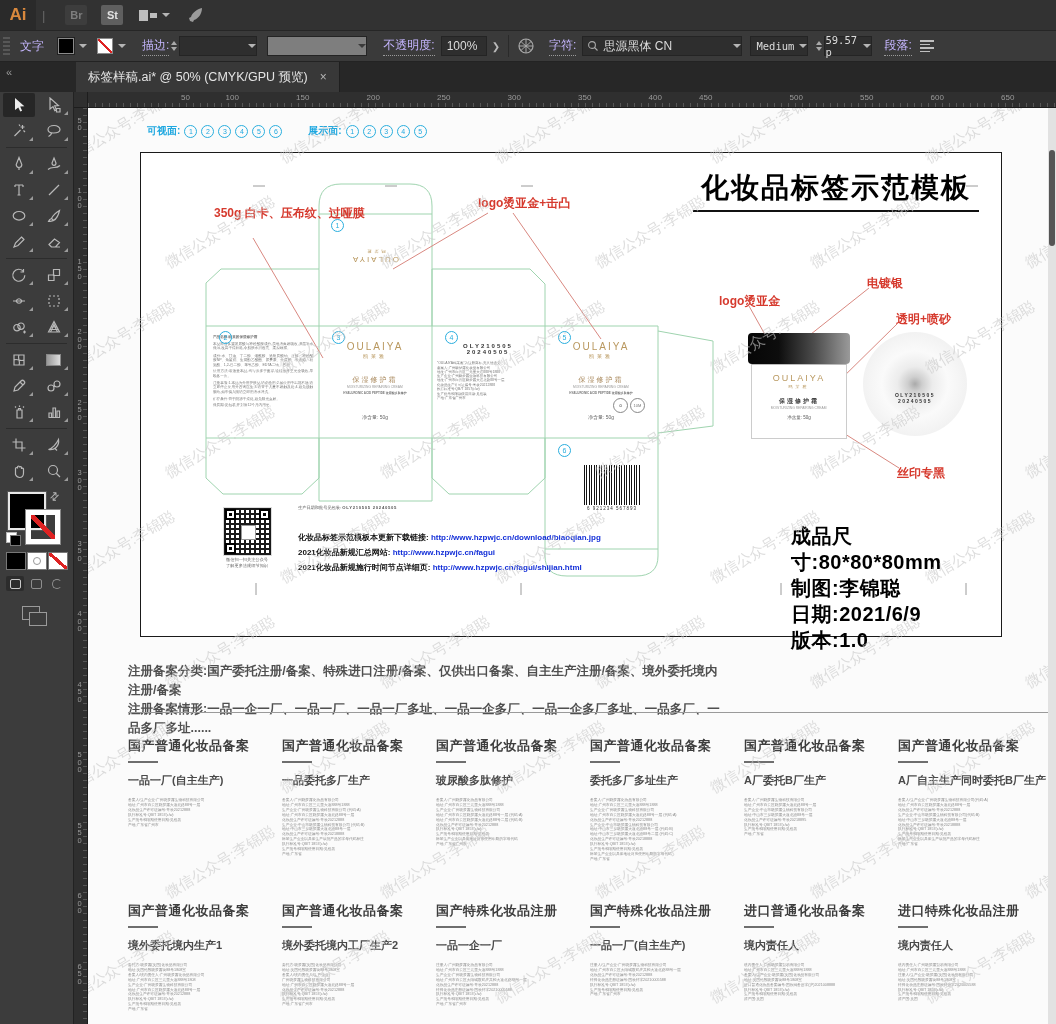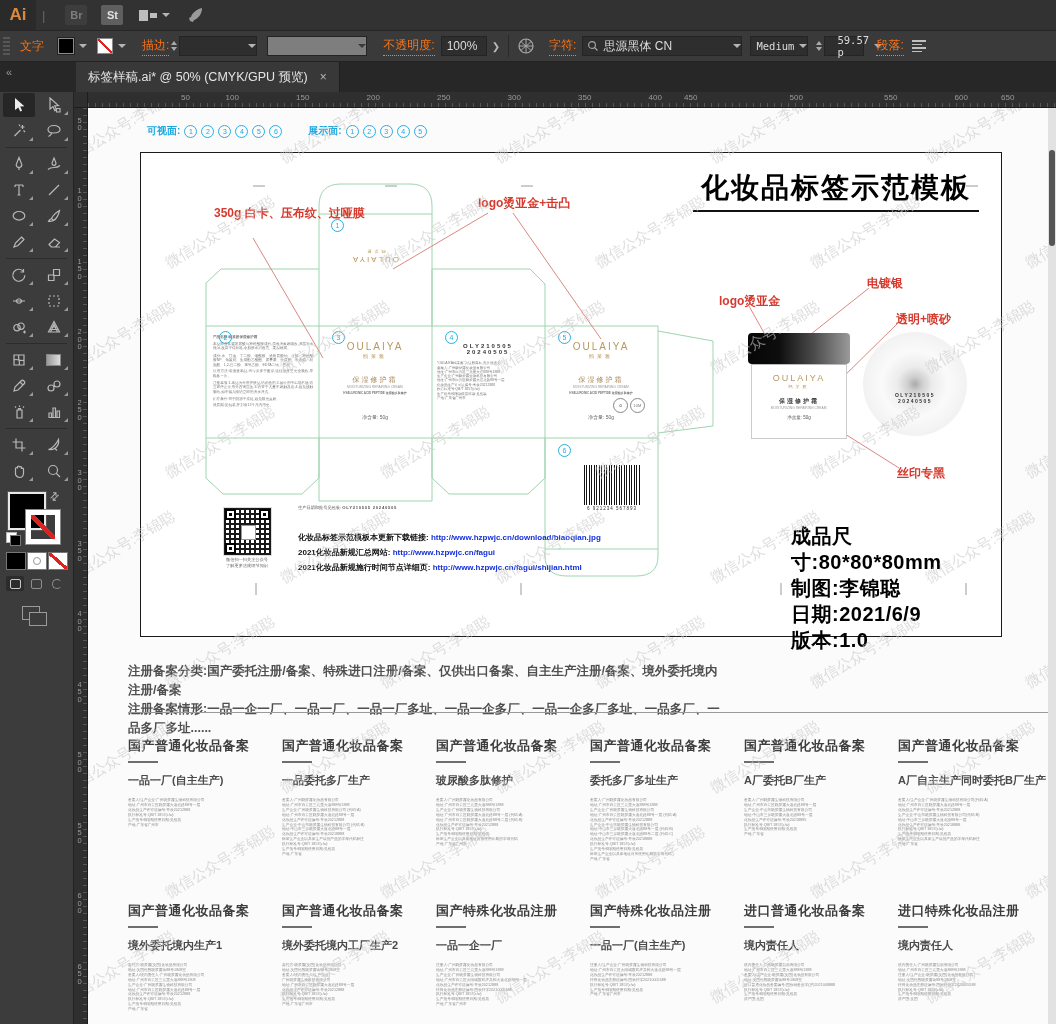--- a/index.html
+++ b/index.html
@@ -22,21 +22,21 @@
   .sq-icon{display:flex;align-items:center;margin-left:16px;}
   .sq-icon .r1{width:9px;height:11px;background:#bdbdbd;margin-right:2px;}
   .sq-icon .r2{width:7px;height:5px;background:#bdbdbd;}
   .chev{width:0;height:0;border-left:4px solid transparent;border-right:4px solid transparent;
         border-top:4px solid #b5b5b5;display:inline-block;margin-left:5px;}
   #controlbar{position:absolute;left:0;top:30px;width:1056px;height:32px;background:#3a3a3a;
               border-top:1px solid #262626;border-bottom:1px solid #232323;color:#cfcfcf;
               font-size:12px;display:flex;align-items:center;z-index:60;box-sizing:border-box;}
   .grip{width:7px;height:18px;margin:0 6px 0 3px;
         background:repeating-linear-gradient(0deg,#575757 0 2px,transparent 2px 4px);}
-  .cb-label{color:#f97316;}
+  .cb-label{color:#c4b5fd;}
   .cb-link{border-bottom:1px dotted #9a9a9a;padding-bottom:1px;}
   .swatch{width:16px;height:16px;border:1px solid #8a8a8a;box-sizing:border-box;}
   .swatch.fill{background:#000;outline:1px solid #222;}
   .swatch.stroke{background:
      linear-gradient(to top right,transparent 44%,#d22 44%,#d22 56%,transparent 56%),#fff;}
   .well{background:#2e2e2e;border:1px solid #242424;height:20px;display:flex;
         align-items:center;box-sizing:border-box;color:#dcdcdc;}
   .stepper{display:flex;flex-direction:column;justify-content:center;height:20px;margin:0 2px;}
   .stepper i{width:0;height:0;border-left:3.5px solid transparent;border-right:3.5px solid transparent;display:block;margin:1px 0;}
   .stepper .up{border-bottom:4px solid #a9a9a9;}
@@ -209,21 +209,21 @@
         <i class="chev"></i>
     </span>
     <span class="well" style="width:58px;margin-left:8px;padding-left:5px;font-family:'DejaVu Sans Mono',monospace;font-size:10.5px">
       <span style="flex:1">Medium</span>
         <i class="chev"></i>
     </span>
     <span class="stepper" style="margin-left:8px">
         <i class="up"></i>
         <i class="dn"></i>
       </span>
-    <span class="well" style="width:40px;padding-left:12px;font-family:'DejaVu Sans Mono',monospace;font-size:10.5px">
+    <span class="well" style="width:48px;padding-left:0;font-family:'DejaVu Sans Mono',monospace;font-size:10.5px">
       <span style="flex:1">59.57 p</span>
         <i class="chev"></i>
     </span>
     <span class="cb-label cb-link" style="margin-left:12px">段落:</span>
     <span class="parabars" style="margin-left:8px">
         <i></i>
         <i></i>
         <i></i>
         <i></i>
       </span>
@@ -465,24 +465,24 @@
   <div id="rulercorner"></div>
   <div id="hruler">
       <span class="hrnum" style="left: 67px; padding-left: 26px;">50</span>
       <span class="hrnum" style="left: 137.5px;">100</span>
       <span class="hrnum" style="left: 208px;">150</span>
       <span class="hrnum" style="left: 278.5px;">200</span>
       <span class="hrnum" style="left: 349px;">250</span>
       <span class="hrnum" style="left: 419.5px;">300</span>
       <span class="hrnum" style="left: 490px;">350</span>
       <span class="hrnum" style="left: 560.5px;">400</span>
-      <span class="hrnum" style="left: 596px; text-align: right;">450</span>
+      <span class="hrnum" style="left: 611px; text-align: right;">450</span>
       <span class="hrnum" style="left: 701.5px;">500</span>
-      <span class="hrnum" style="left: 796px;">550</span>
-      <span class="hrnum" style="left: 842.5px; margin-left: 24px;">600</span>
+      <span class="hrnum" style="left: 772px;">550</span>
+      <span class="hrnum" style="left: 842.5px;">600</span>
       <span class="hrnum" style="left: 913px;">650</span>
     </div>
   <div id="vruler">
       <div class="vrnum" style="top: 8.5px;">5
 0</div>
       <div class="vrnum" style="top: 79px;">1
 0
 0</div>
       <div class="vrnum" style="top: 149.5px;">1
 5

